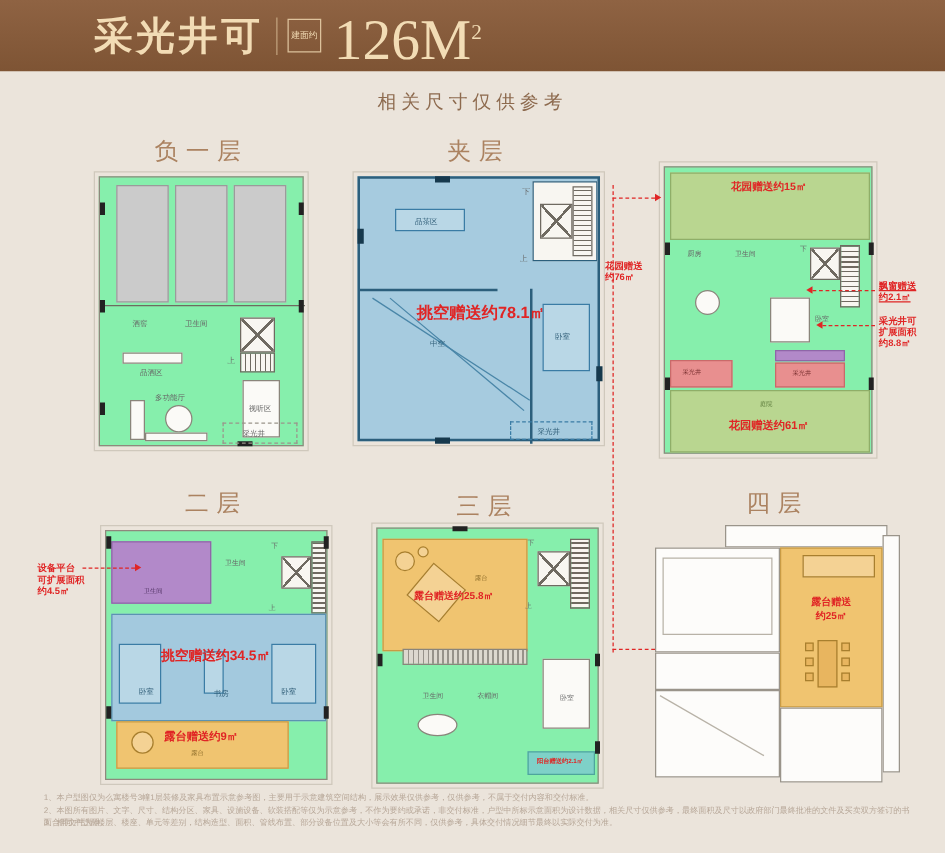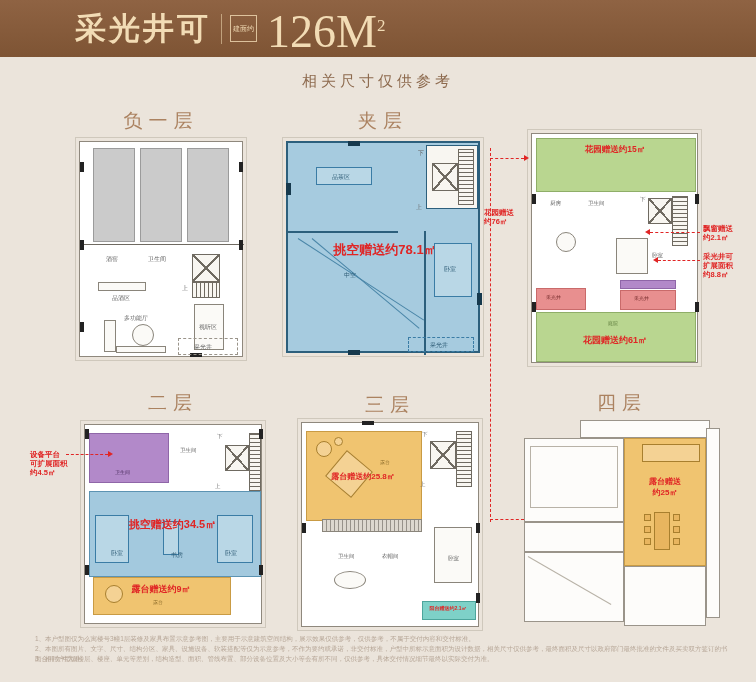--- a/index.html
+++ b/index.html
@@ -16,21 +16,21 @@
           font-size:7px;line-height:8px;display:flex;align-items:center;justify-content:center;
           text-align:center;padding:1px;box-sizing:border-box;}
   .h-area{font-family:"Liberation Serif",serif;font-size:46px;color:#f2dcb5;margin-left:10px;line-height:57px;}
   .h-area sup{font-size:17px;vertical-align:super;}
   .h-note{font-size:23px;color:#f2dcb5;margin-left:28px;letter-spacing:1px;font-weight:bold;}
   
   .subtitle{position:absolute;left:0;top:72px;width:756px;text-align:center;
             font-size:15px;color:#8d6a4e;letter-spacing:4px;}
   .ftitle{position:absolute;text-align:center;font-size:19px;color:#ab8260;letter-spacing:6px;}
   
-  .plan{position:absolute;background:#ffffff;border:1px solid #8f887d;
+  .plan{position:absolute;background:#86efac;border:1px solid #8f887d;
         outline:1px solid #cfc8bc;outline-offset:3px;box-sizing:border-box;}
   .rlabel{position:absolute;font-size:6px;color:#666;white-space:nowrap;}
   .red{position:absolute;color:#e02525;font-weight:bold;white-space:nowrap;text-align:center;}
   .blk{position:absolute;background:#222;}
   .wall{position:absolute;background:#6f6a61;}
   .dashv{position:absolute;border-left:1px dashed #e02525;}
   .dashh{position:absolute;border-top:1px dashed #e02525;}
   .tri-r{position:absolute;width:0;height:0;border-top:3px solid transparent;
          border-bottom:3px solid transparent;border-left:5px solid #e02525;}
   .tri-l{position:absolute;width:0;height:0;border-top:3px solid transparent;
@@ -151,21 +151,21 @@
 <div class="dashh" style="left:490px;top:158px;width:34px;"></div>
 <div class="tri-r" style="left:524px;top:155px;"></div>
 <div class="dashh" style="left:490px;top:519px;width:34px;"></div>
 <div class="tri-r" style="left:524px;top:516px;"></div>
 <div class="ann" style="left:484px;top:208px;text-align:left;">
   <div>花园赠送</div>
   <div>约76㎡</div>
 </div>
 <div class="dashh" style="left:650px;top:232px;width:50px;"></div>
 <div class="tri-l" style="left:645px;top:229px;"></div>
-<div class="ann" style="left:703px;top:224px;text-align:left;">
+<div class="ann" style="left:703px;top:224px;text-align:left;text-decoration:underline;">
   <div>飘窗赠送</div>
   <div>约2.1㎡</div>
 </div>
 <div class="dashh" style="left:658px;top:260px;width:42px;"></div>
 <div class="tri-l" style="left:653px;top:257px;"></div>
 <div class="ann" style="left:703px;top:252px;text-align:left;">
   <div>采光井可</div>
   <div>扩展面积</div>
   <div>约8.8㎡</div>
 </div>

